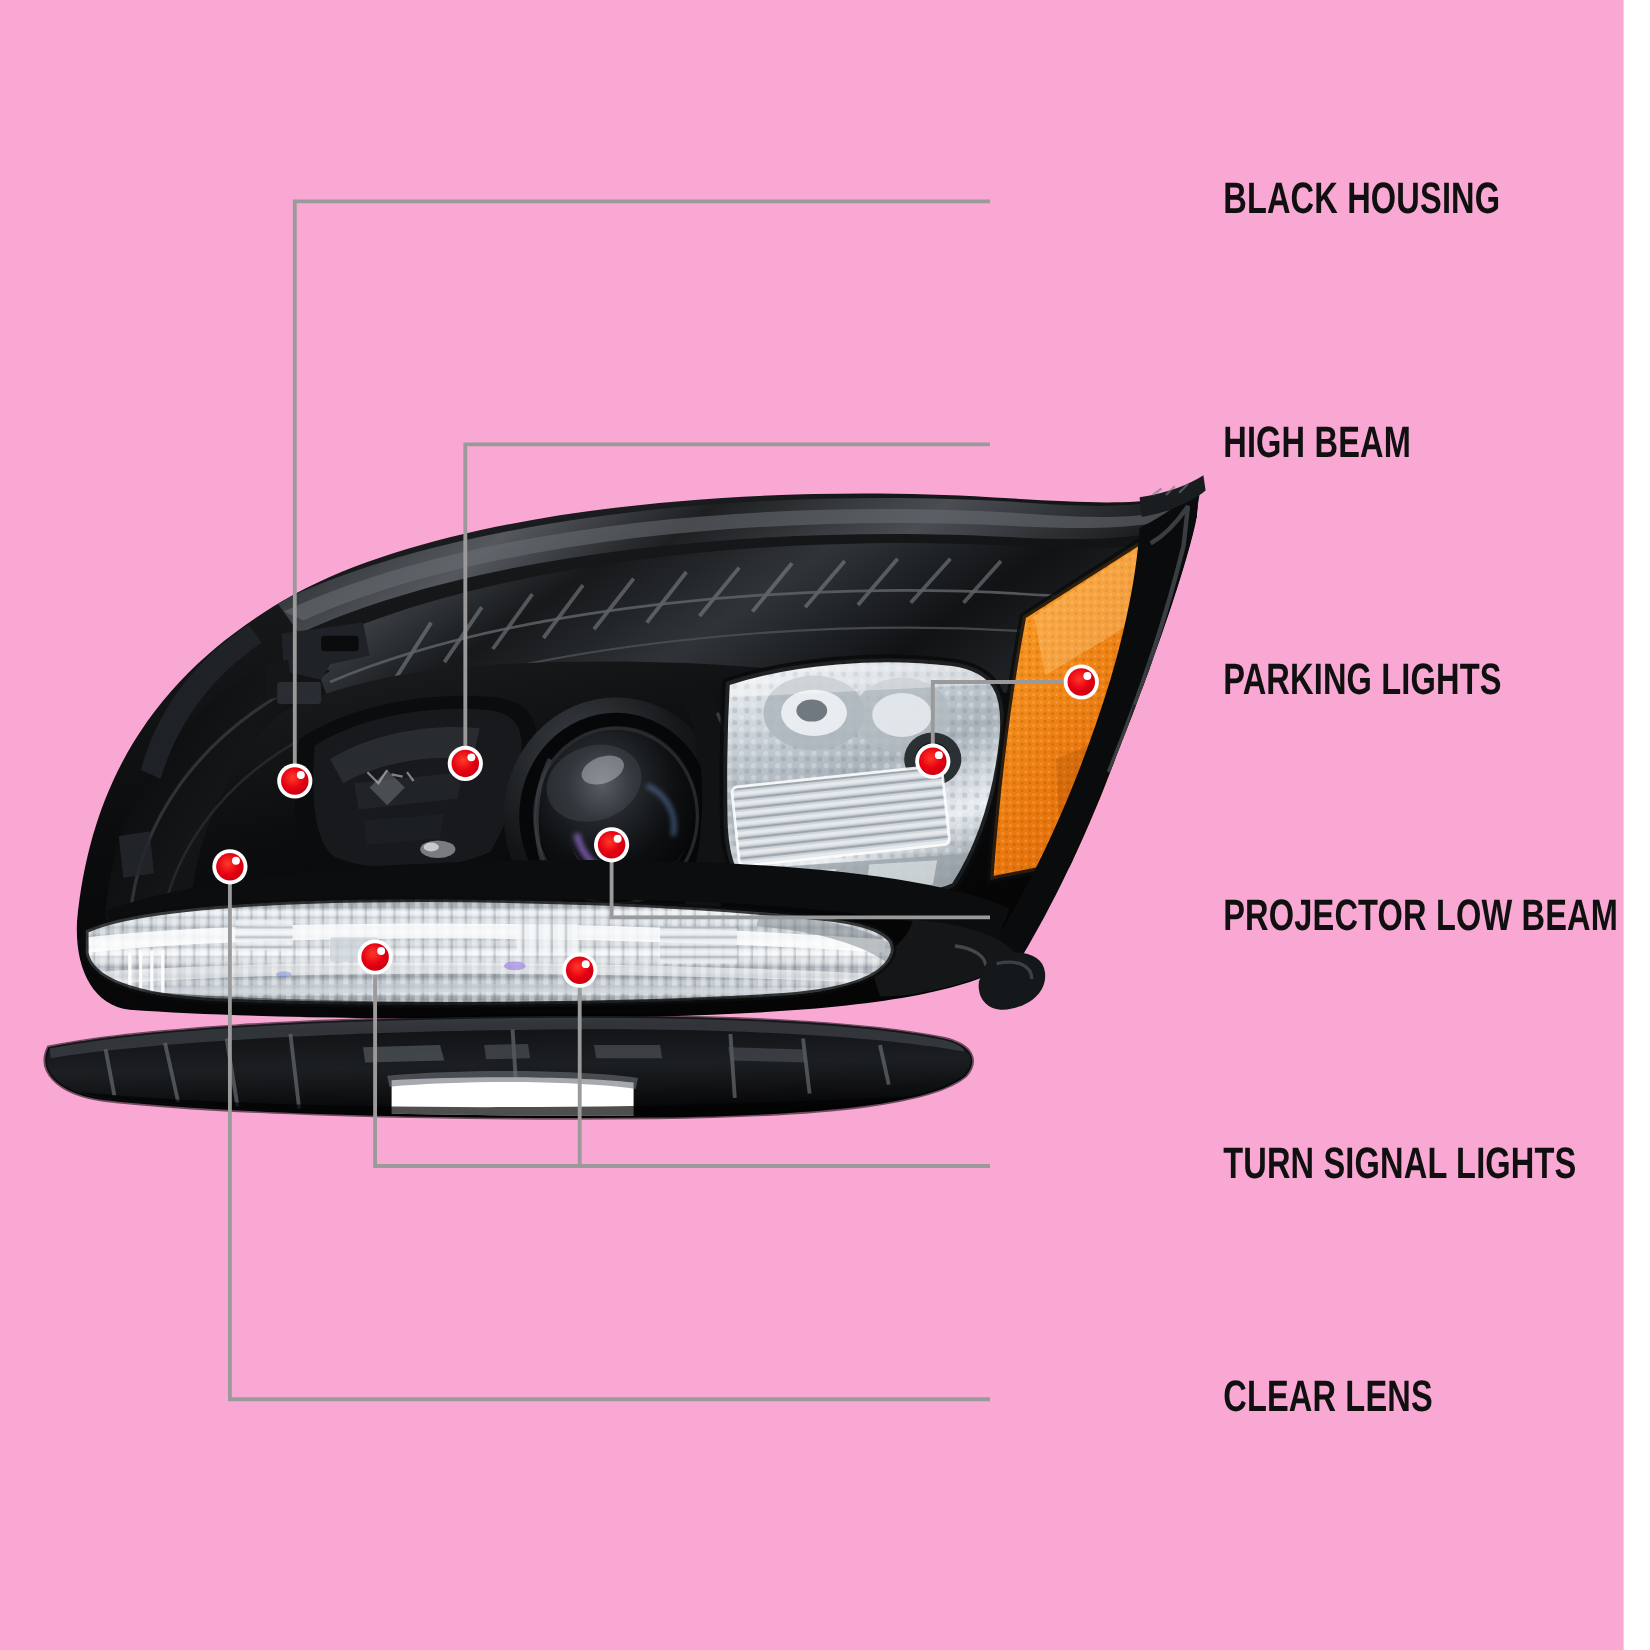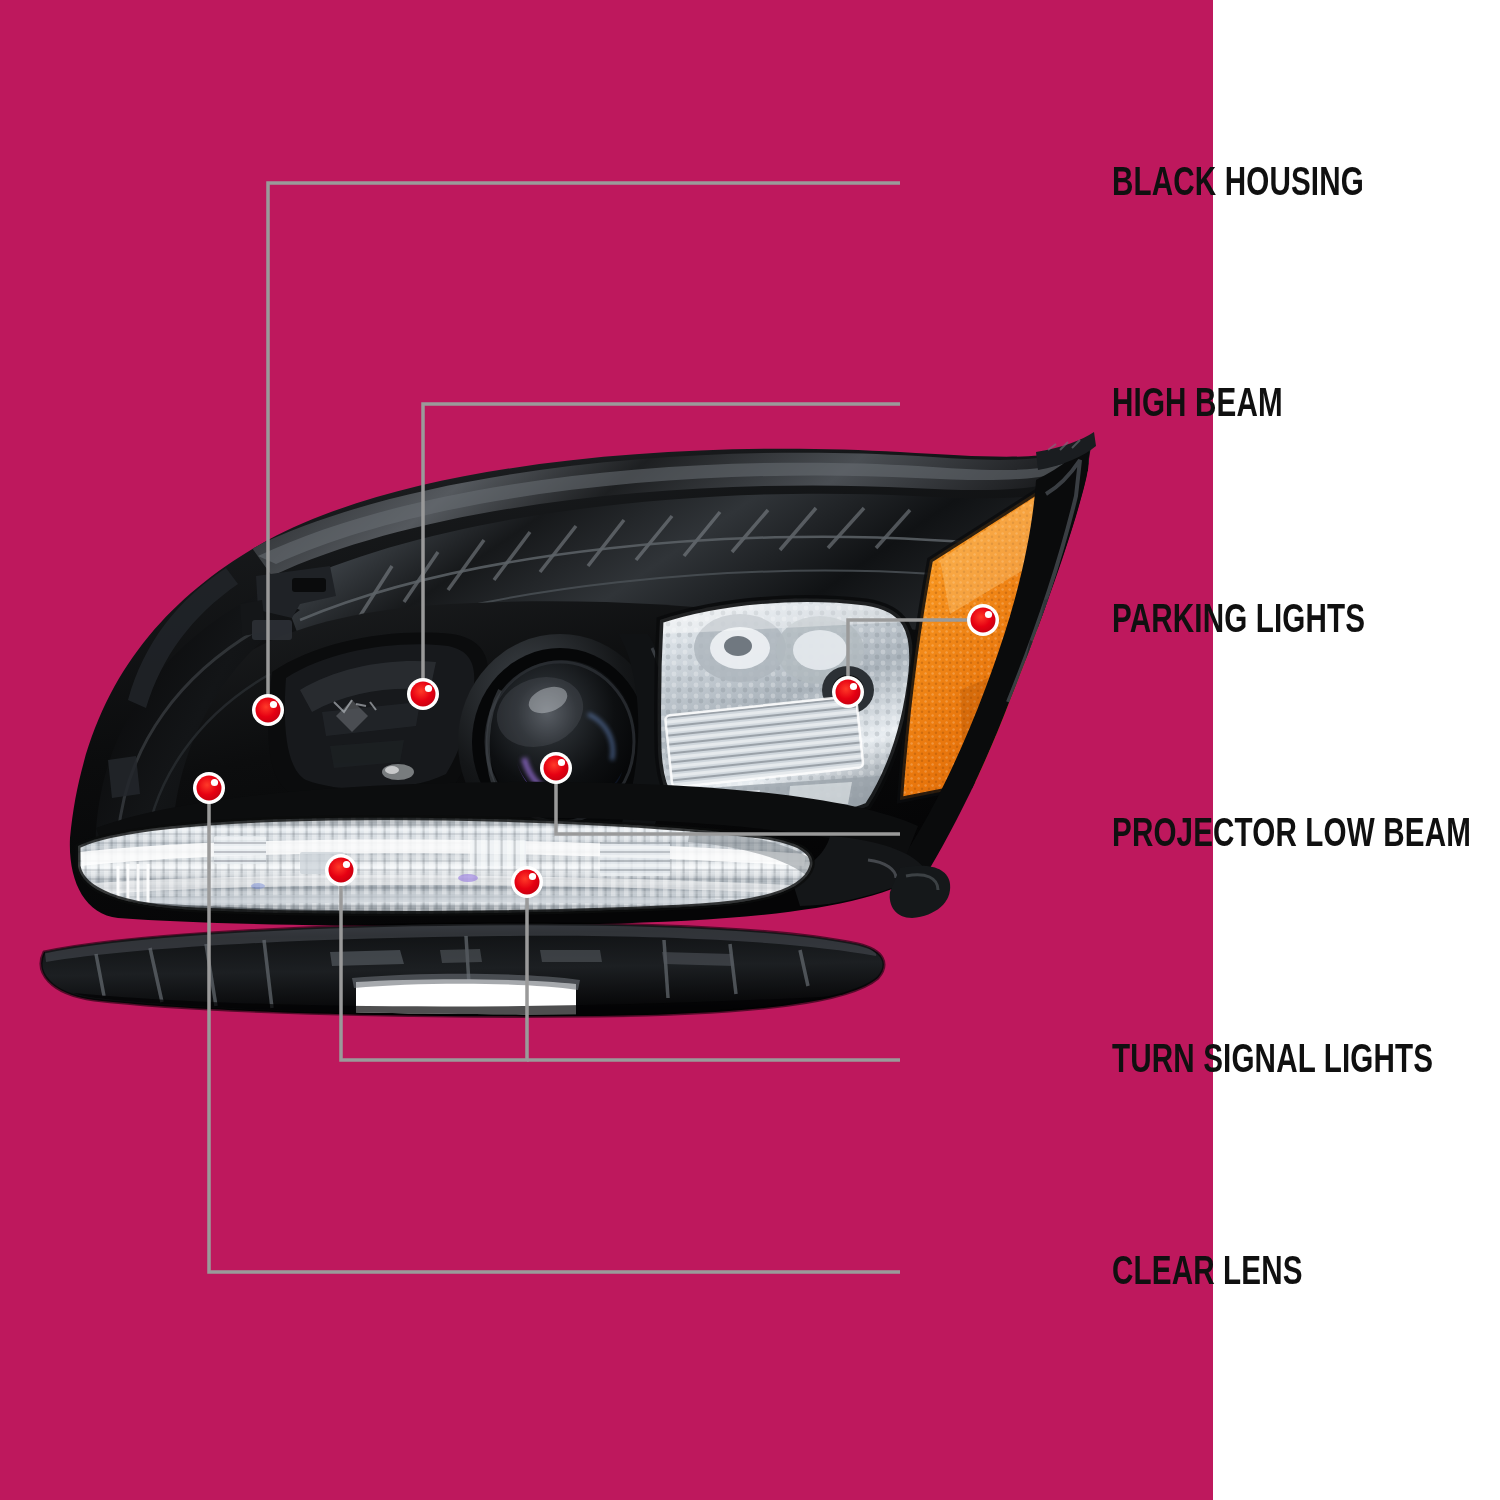--- a/index.html
+++ b/index.html
@@ -2,21 +2,21 @@
 <html><head>
 <meta charset="utf-8">
 <style>
   * { margin:0; padding:0; box-sizing:border-box; }
   html, body {
     width:1500px; height:1500px;
     background:#ffffff;
     font-family:"Liberation Sans", sans-serif;
     overflow:hidden;
   }
-  #stage { position:relative; width:1213px; height:1500px; background:#be185d;text-align:right; }
+  #stage { position:relative; width:1476px; height:1500px; background:#f9a8d4;text-align:right; }
   #stage svg.layer { position:absolute; inset:0; width:1500px; height:1500px; display:block; }
 
   .callout-label {
     position:absolute;
     font-family:"Liberation Sans", sans-serif;
     font-weight:700;
     font-size:40px;
     line-height:1;
     letter-spacing:0.2px;
     color:#101010;

